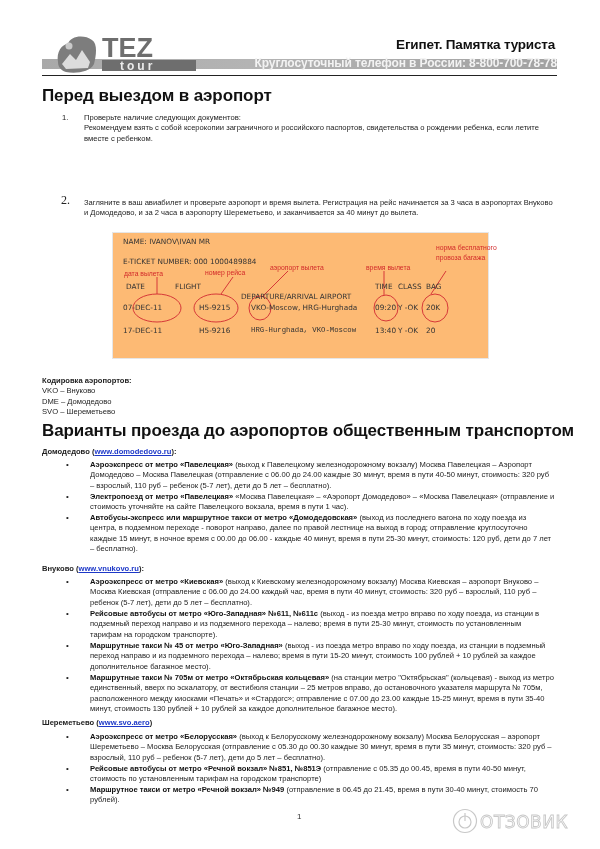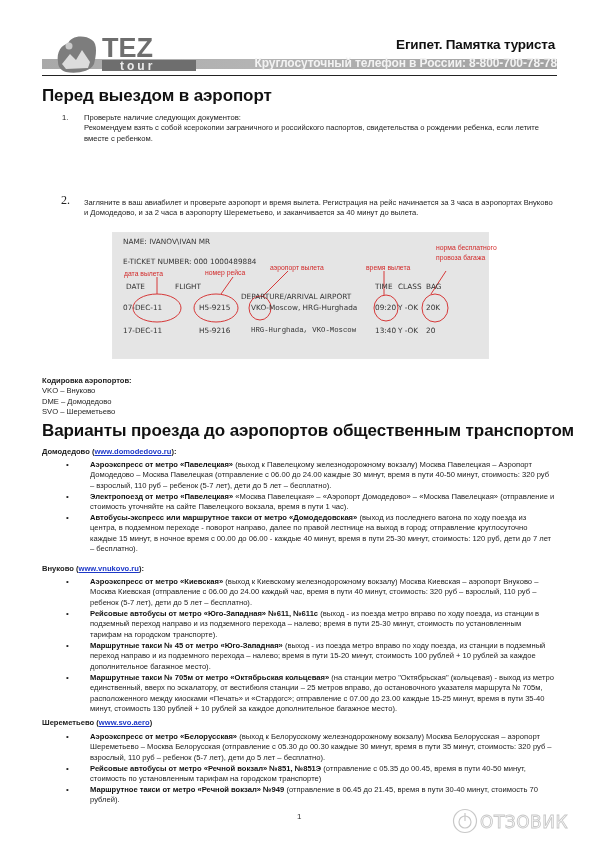--- a/index.html
+++ b/index.html
@@ -24,21 +24,21 @@
   .ol-item { position: absolute; left: 42px; width: 520px; }
   .ol-num { position: absolute; left: 20px; top: 0; font-size: 7.6px; }
   .ol-num.big { font-family: "Liberation Serif", serif; font-size: 12px; top: -3px; left: 19px; }
   .ol-text { position: absolute; left: 42px; width: 470px; }
   .sub-list { margin: 0; padding: 0; list-style: none; }
   .sub-list li { position: relative; padding-left: 25px; margin-left: 18px; }
   .sub-list li::before { content: "o"; position: absolute; left: 0; top: 0; font-size: 7.4px; color: #444; }
 
   
   .ticket { position: absolute; left: 112px; top: 232px; width: 375px; height: 125px;
-            border: 1px solid #e6e6e6; background: #e5e5e5;
+            border: 1px solid #e6e6e6; background: #fdba74;
             font-family: "DejaVu Sans", sans-serif; font-size: 7.3px; color: #333; }
   .ticket .t { position: absolute; white-space: nowrap; }
   .ticket .red { color: #d22a2a; font-size: 6.8px; font-family: "Liberation Sans", sans-serif; }
   .ticket svg { position: absolute; left: 0; top: 0; }
 
   
   .codes { position: absolute; left: 42px; top: 376px; }
 
   
   .airport-head { position: absolute; left: 42px; font-size: 7.6px; font-weight: bold; }

